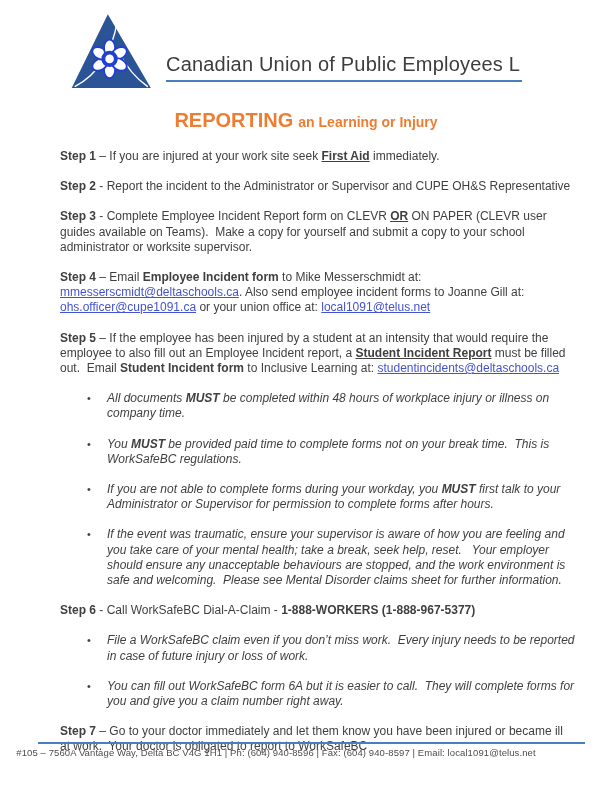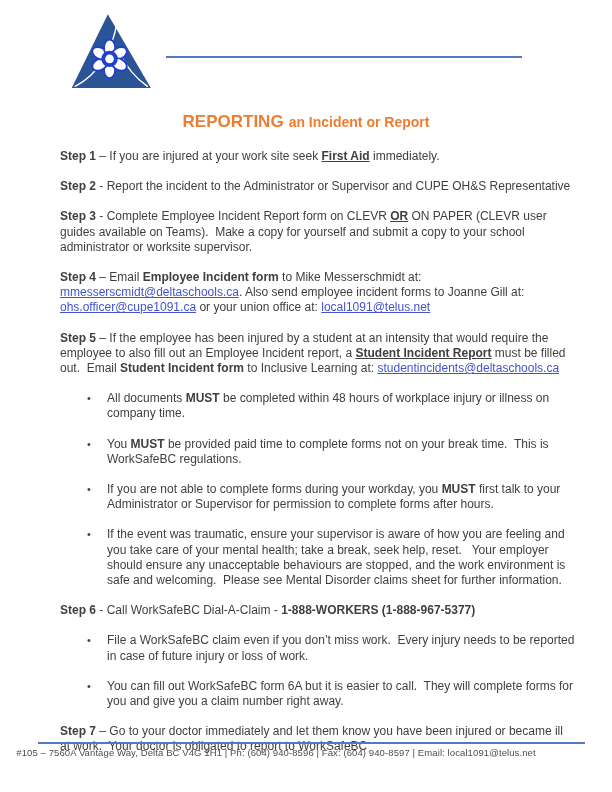--- a/index.html
+++ b/index.html
@@ -8,28 +8,28 @@
     font-family:"Liberation Sans",sans-serif;color:var(--text_dark,#3f3f3f);
   }
   
   .hdr{display:flex;align-items:flex-start;padding:12px 0 0 70px;}
   .logo{width:86px;height:80px;flex:none;}
   .org{margin-left:10px;margin-top:40px;}
   .org-name{font-size:20px;line-height:24px;color:#3d3d3d;white-space:nowrap;letter-spacing:.2px;}
   .org-rule{width:356px;height:2px;background:var(--rule_blue,#4a7ebf);margin-top:4px;}
   
   .doc-title{margin:6px 0 0;text-align:center;color:var(--accent_orange,#ED7D31);font-weight:700;}
-  .title-main{font-size:17px;margin-top:21px;}
+  .title-main{font-size:20px;margin-top:21px;}
   .title-rest{font-size:14px;margin-left:5px;}
   
   .content{padding:14px 36px 0 60px;font-size:12px;line-height:15.2px;white-space:pre-wrap;}
   .para{margin:0 0 15px 0;}
   .bullet{display:flex;margin:0 0 15px 0;padding-left:27px;}
   .dot{width:20px;flex:none;font-size:11px;}
-  .btext{flex:1;}
+  .btext{flex:1;font-style:italic;}
   .b{font-weight:700;}
   .u{text-decoration:underline;}
   a.link{color:var(--link_blue,#4353d0);cursor:pointer;}
   
   .footer{position:absolute;left:0;top:742px;width:552px;}
   .footer-rule{margin-left:38px;width:547px;height:2px;background:var(--rule_blue,#4a7ebf);}
   .footer-text{margin-top:3px;text-align:center;font-size:9.5px;color:#4d4d4d;letter-spacing:.1px;}
   
   .tri{fill:var(--triangle_navy,#2B5496);}
   .swoosh{fill:none;stroke:#ffffff;stroke-width:1.6;stroke-linecap:round;}
@@ -54,25 +54,26 @@
           <ellipse class="petal" transform="translate(46,54) rotate(210)" cx="13" cy="0" rx="9.5" ry="6.5"></ellipse>
           <ellipse class="petal" transform="translate(46,54) rotate(270)" cx="13" cy="0" rx="9.5" ry="6.5"></ellipse>
           <ellipse class="petal" transform="translate(46,54) rotate(330)" cx="13" cy="0" rx="9.5" ry="6.5"></ellipse>
           <ellipse class="petal" transform="translate(46,54) rotate(30)" cx="13" cy="0" rx="9.5" ry="6.5"></ellipse>
           <circle class="fcore" cx="46" cy="54" r="9.5"></circle>
           <circle class="fhole" cx="46" cy="54" r="5"></circle>
         </g>
       </svg>
     </div>
     <div class="org">
+      <div class="org-name">Canadian Union of Public Employees L</div>
       <div class="org-rule"></div>
     </div>
   </div>
 
-  <h1 class="doc-title"><span class="title-main">REPORTING</span><span class="title-rest">an Incident or Report</span></h1>
+  <h1 class="doc-title"><span class="title-main">REPORTING</span><span class="title-rest">an Learning or Injury</span></h1>
 
   <main class="content"><p class="para"><span class="b">Step 1 </span><span>– If you are injured at your work site seek </span><span class="b u">First Aid</span><span> immediately.</span></p><p class="para"><span class="b">Step 2 </span><span>- Report the incident to the Administrator or Supervisor and CUPE OH&amp;S Representative</span></p><p class="para"><span class="b">Step 3 </span><span>- Complete Employee Incident Report form on CLEVR </span><span class="b u">OR</span><span> ON PAPER (CLEVR user guides available on Teams).  Make a copy for yourself and submit a copy to your school administrator or worksite supervisor.</span></p><p class="para"><span class="b">Step 4 </span><span>– Email </span><span class="b">Employee Incident form</span><span> to Mike Messerschmidt at: </span><a href="#" class="link">mmesserscmidt@deltaschools.ca</a><span>. Also send employee incident forms to Joanne Gill at: </span><a href="#" class="link">ohs.officer@cupe1091.ca</a><span> or your union office at: </span><a href="#" class="link">local1091@telus.net</a></p><p class="para"><span class="b">Step 5 </span><span>– If the employee has been injured by a student at an intensity that would require the employee to also fill out an Employee Incident report, a </span><span class="b u">Student Incident Report</span><span> must be filled out.  Email </span><span class="b">Student Incident form</span><span> to Inclusive Learning at: </span><a href="#" class="link">studentincidents@deltaschools.ca</a></p><div class="bullet"><span class="dot">•</span><span class="btext"><span>All documents </span><span class="b">MUST</span><span> be completed within 48 hours of workplace injury or illness on company time.</span></span></div><div class="bullet"><span class="dot">•</span><span class="btext"><span>You </span><span class="b">MUST</span><span> be provided paid time to complete forms not on your break time.  This is WorkSafeBC regulations.</span></span></div><div class="bullet"><span class="dot">•</span><span class="btext"><span>If you are not able to complete forms during your workday, you </span><span class="b">MUST</span><span> first talk to your Administrator or Supervisor for permission to complete forms after hours.</span></span></div><div class="bullet"><span class="dot">•</span><span class="btext"><span>If the event was traumatic, ensure your supervisor is aware of how you are feeling and you take care of your mental health; take a break, seek help, reset.   Your employer should ensure any unacceptable behaviours are stopped, and the work environment is safe and welcoming.  Please see Mental Disorder claims sheet for further information.</span></span></div><p class="para"><span class="b">Step 6 </span><span>- Call WorkSafeBC Dial-A-Claim - </span><span class="b">1-888-WORKERS (1-888-967-5377)</span></p><div class="bullet"><span class="dot">•</span><span class="btext"><span>File a WorkSafeBC claim even if you don’t miss work.  Every injury needs to be reported in case of future injury or loss of work.</span></span></div><div class="bullet"><span class="dot">•</span><span class="btext"><span>You can fill out WorkSafeBC form 6A but it is easier to call.  They will complete forms for you and give you a claim number right away.</span></span></div><p class="para"><span class="b">Step 7 </span><span>– Go to your doctor immediately and let them know you have been injured or became ill at work.  Your doctor is obligated to report to WorkSafeBC</span></p></main>
 
   <div class="footer">
     <div class="footer-rule"></div>
     <div class="footer-text">#105 – 7560A Vantage Way, Delta BC V4G 1H1 | Ph: (604) 940-8596 | Fax: (604) 940-8597 | Email: local1091@telus.net</div>
   </div>
 
 </div>
 

